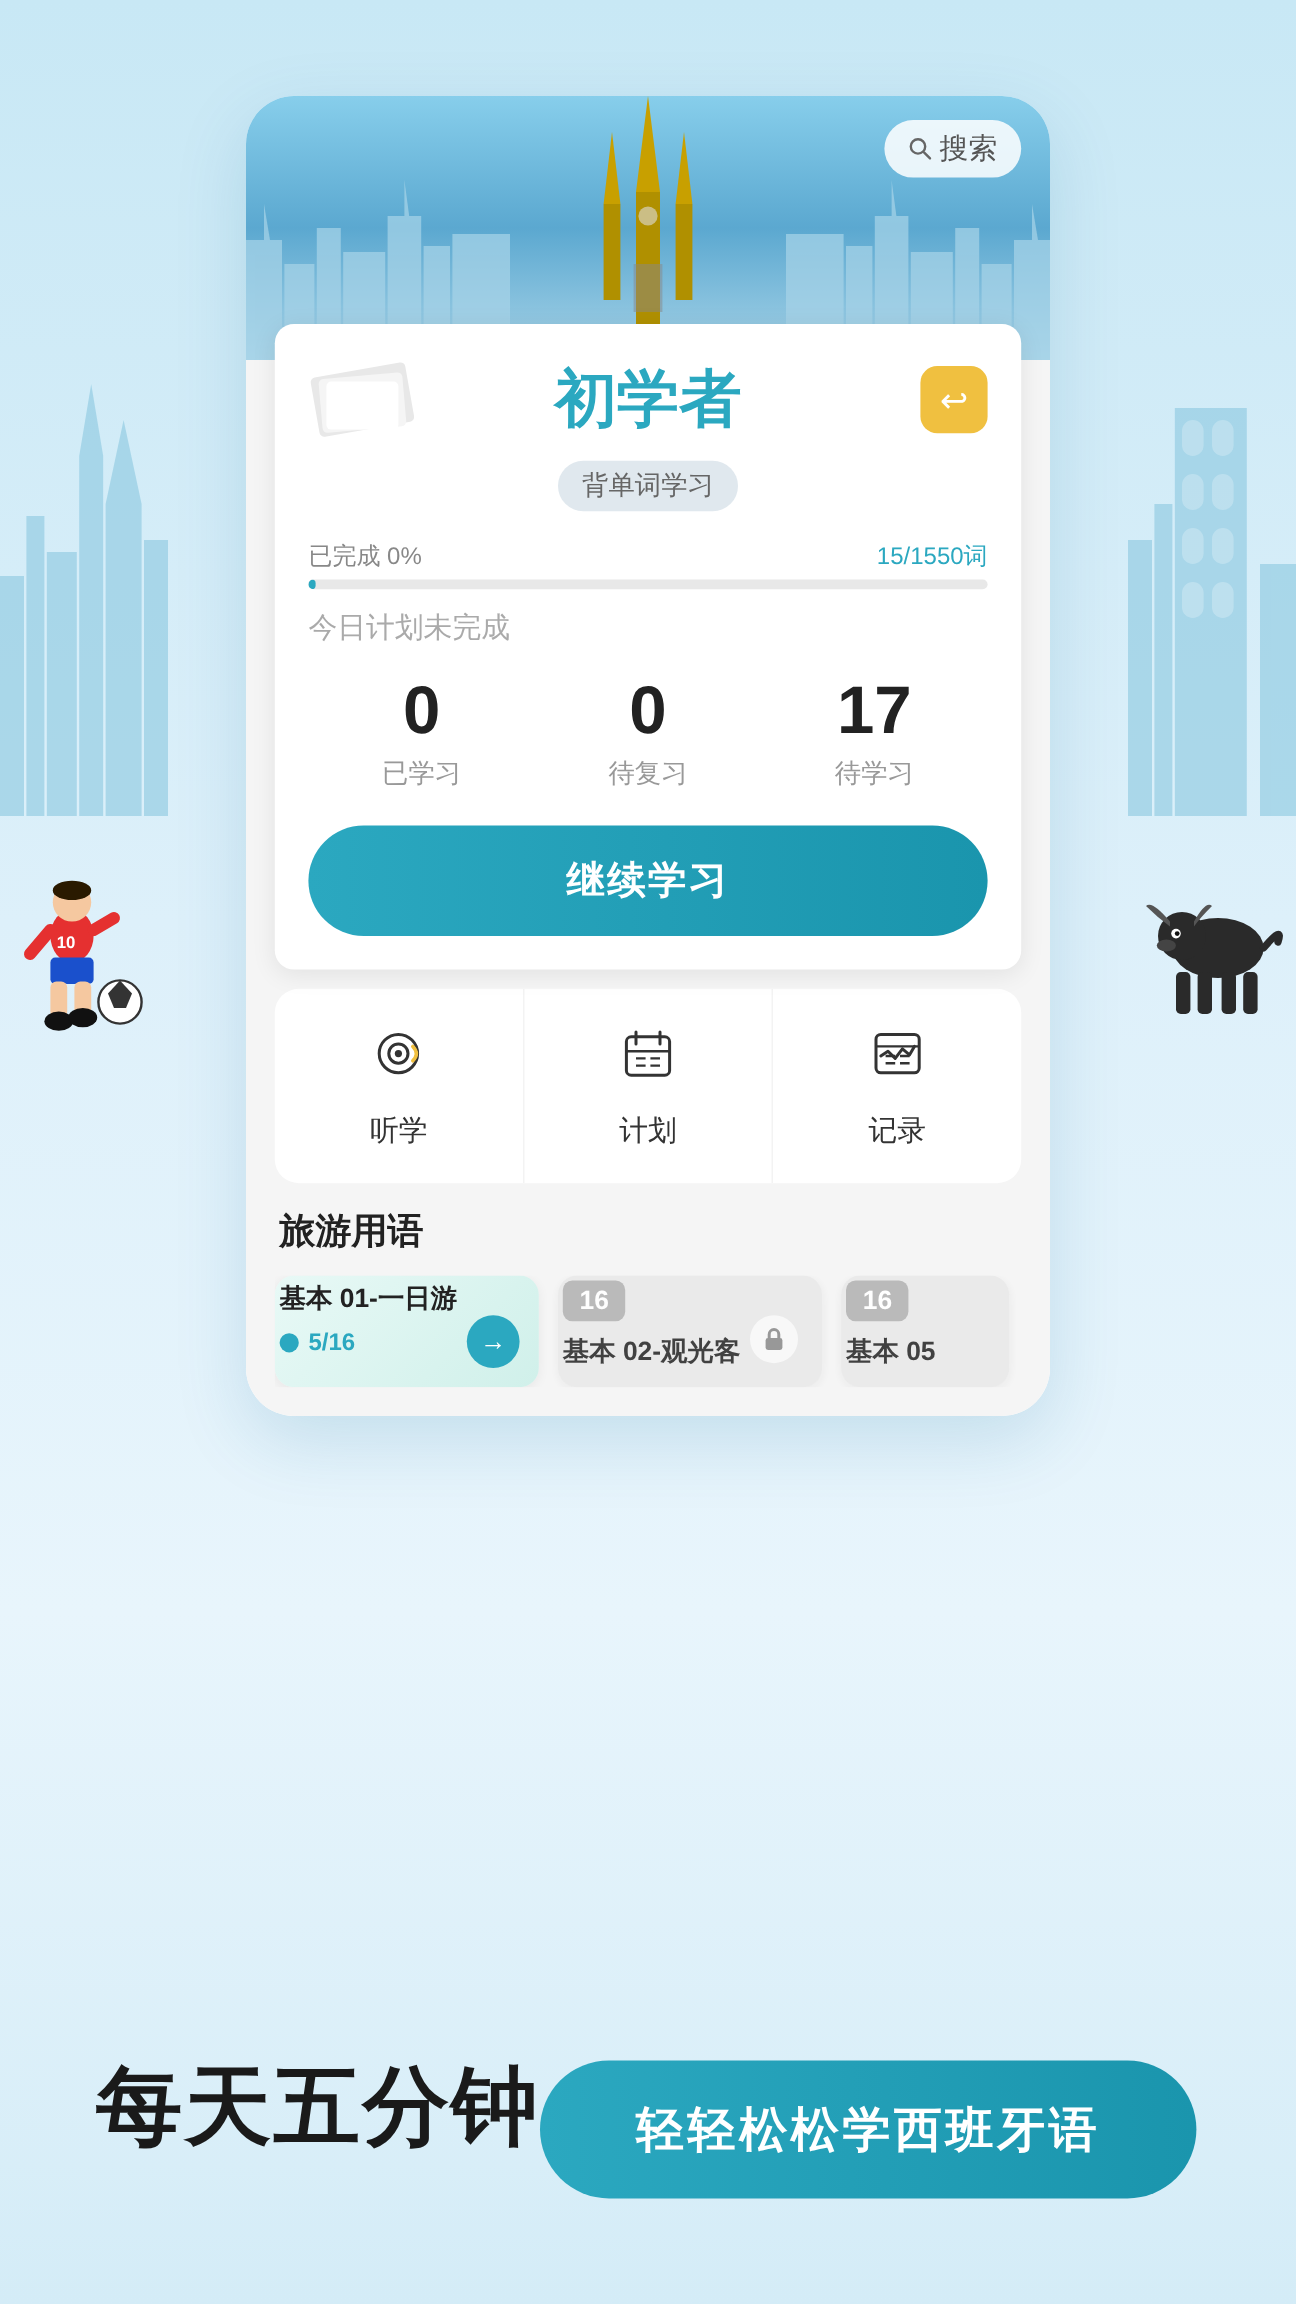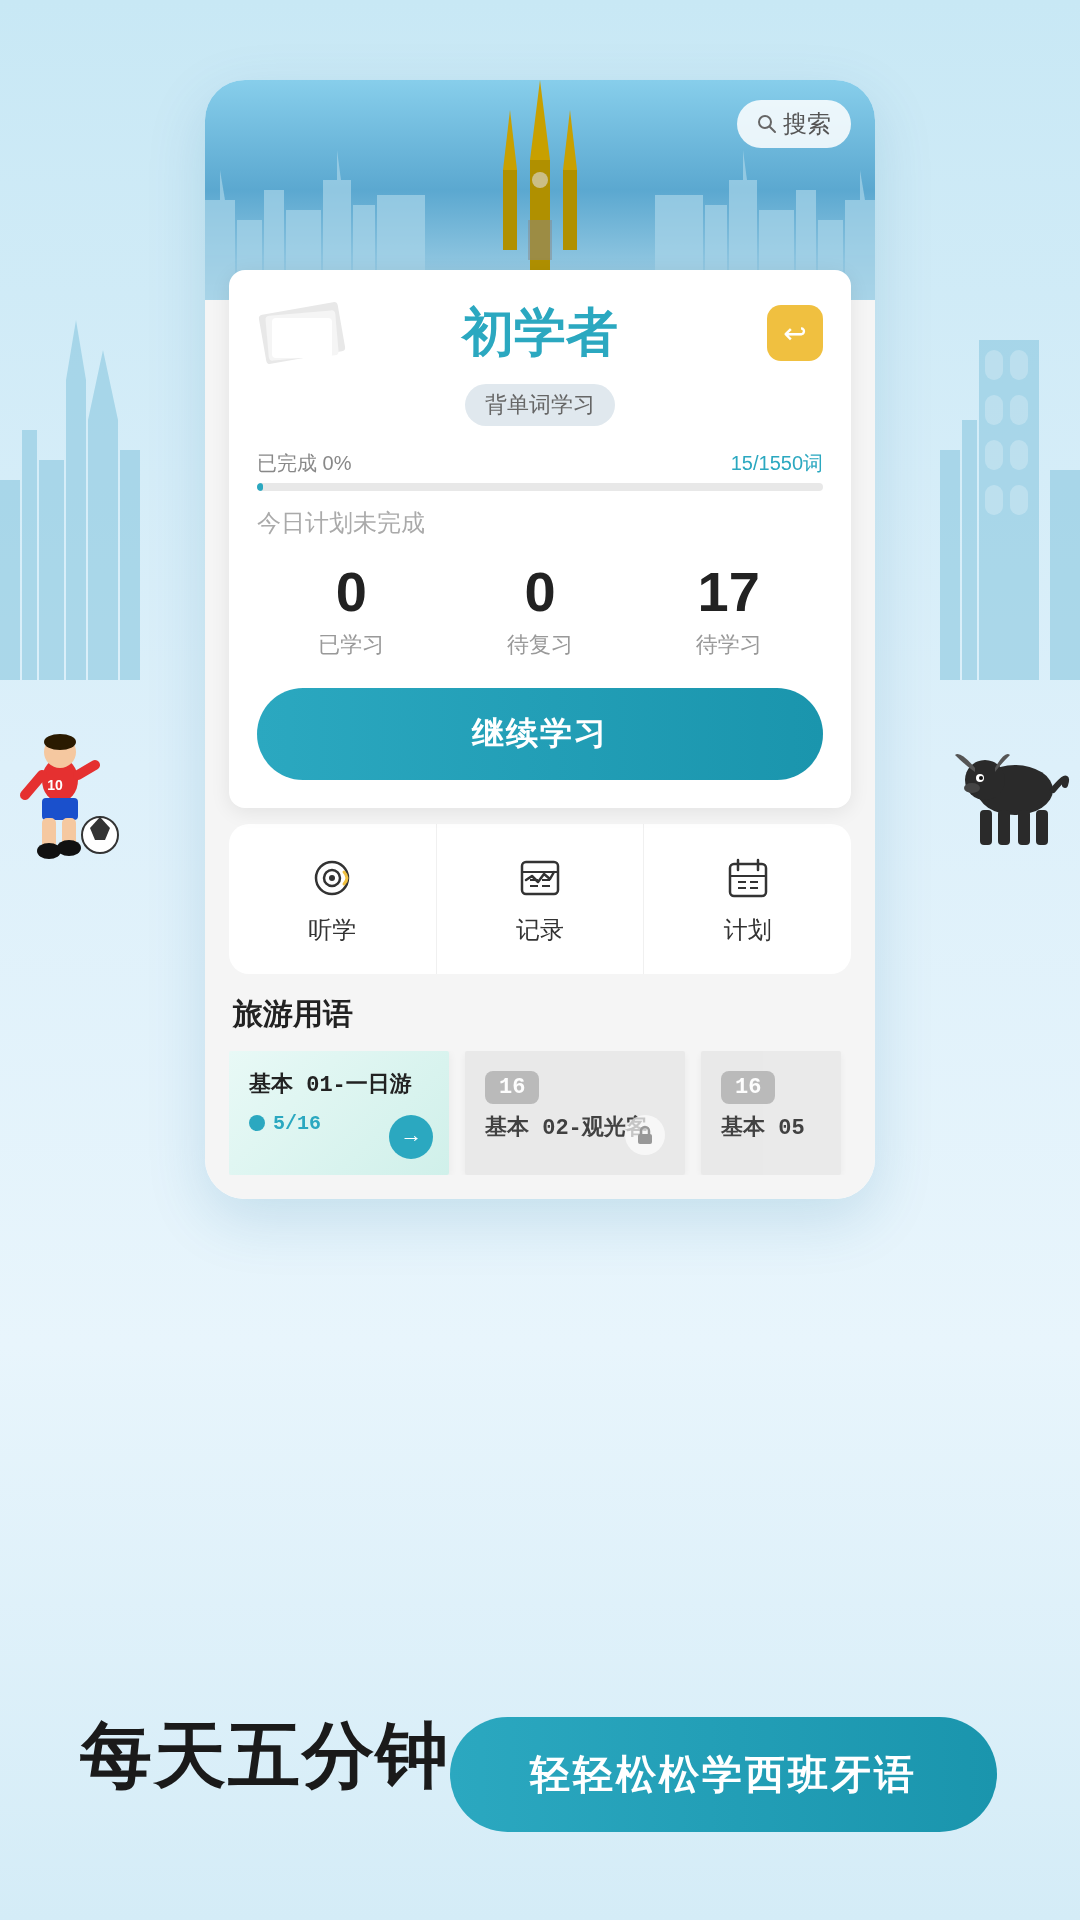--- a/index.html
+++ b/index.html
@@ -231,21 +231,21 @@
       display: flex;
       overflow: hidden;
     }
 
     .action-item {
       flex: 1;
       display: flex;
       flex-direction: column;
       align-items: center;
       padding: 28px 0;
-      gap: 10px;
+      gap: 22px;
       cursor: pointer;
       border-right: 1px solid #f0f0f0;
     }
 
     .action-item:last-child {
       border-right: none;
     }
 
     .action-icon {
       width: 52px;
@@ -271,28 +271,27 @@
 
     
     .lessons-row {
       display: flex;
       gap: 16px;
       overflow: hidden;
     }
 
     .lesson-card {
       background: #fff;
-      border-radius: 2px;
-      padding: 20px;
+      border-radius: 16px;
+      padding: 4px;
       width: 220px;
       min-width: 220px;
       position: relative;
       overflow: hidden;
       box-shadow: 0 2px 10px rgba(0,0,0,0.06);
-      font-family: Liberation Mono, monospace;
     }
 
     .lesson-card.active {
       background: linear-gradient(135deg, #e8f9f6, #d0f0ea);
     }
 
     .lesson-card.locked {
       background: #e8e8e8;
       opacity: 0.85;
     }
@@ -585,47 +584,47 @@
               <circle cx="24" cy="24" r="3" fill="#333"></circle>
 
               <path d="M36 18 Q42 24 36 30" stroke="#f0c040" stroke-width="3" fill="none" stroke-linecap="round"></path>
             </svg>
           </div>
           <span class="action-label">听学</span>
         </div>
         <div class="action-item">
           <div class="action-icon">
             <svg width="48" height="48" viewBox="0 0 48 48">
+              <rect x="6" y="10" width="36" height="32" rx="4" stroke="#333" stroke-width="2.5" fill="none"></rect>
+              <line x1="14" y1="6" x2="14" y2="16" stroke="#333" stroke-width="2.5" stroke-linecap="round"></line>
+              <line x1="34" y1="6" x2="34" y2="16" stroke="#333" stroke-width="2.5" stroke-linecap="round"></line>
+              <line x1="6" y1="22" x2="42" y2="22" stroke="#333" stroke-width="2"></line>
+
+              <line x1="14" y1="28" x2="22" y2="28" stroke="#333" stroke-width="2"></line>
+              <line x1="26" y1="28" x2="34" y2="28" stroke="#333" stroke-width="2"></line>
+              <line x1="14" y1="34" x2="22" y2="34" stroke="#333" stroke-width="2"></line>
+              <line x1="26" y1="34" x2="34" y2="34" stroke="#333" stroke-width="2"></line>
+            </svg>
+          </div>
+          <span class="action-label">计划</span>
+        </div>
+        <div class="action-item">
+          <div class="action-icon">
+            <svg width="48" height="48" viewBox="0 0 48 48">
               <rect x="6" y="8" width="36" height="32" rx="4" stroke="#333" stroke-width="2.5" fill="none"></rect>
               <line x1="6" y1="18" x2="42" y2="18" stroke="#333" stroke-width="2"></line>
               <line x1="14" y1="26" x2="22" y2="26" stroke="#333" stroke-width="2"></line>
               <line x1="26" y1="26" x2="34" y2="26" stroke="#333" stroke-width="2"></line>
               <line x1="14" y1="32" x2="22" y2="32" stroke="#333" stroke-width="2"></line>
               <line x1="26" y1="32" x2="34" y2="32" stroke="#333" stroke-width="2"></line>
 
               <polyline points="10,26 16,22 22,28 28,20 34,25 38,18" stroke="#333" stroke-width="2.5" fill="none" stroke-linecap="round" stroke-linejoin="round"></polyline>
             </svg>
           </div>
           <span class="action-label">记录</span>
-        </div>
-        <div class="action-item">
-          <div class="action-icon">
-            <svg width="48" height="48" viewBox="0 0 48 48">
-              <rect x="6" y="10" width="36" height="32" rx="4" stroke="#333" stroke-width="2.5" fill="none"></rect>
-              <line x1="14" y1="6" x2="14" y2="16" stroke="#333" stroke-width="2.5" stroke-linecap="round"></line>
-              <line x1="34" y1="6" x2="34" y2="16" stroke="#333" stroke-width="2.5" stroke-linecap="round"></line>
-              <line x1="6" y1="22" x2="42" y2="22" stroke="#333" stroke-width="2"></line>
-
-              <line x1="14" y1="28" x2="22" y2="28" stroke="#333" stroke-width="2"></line>
-              <line x1="26" y1="28" x2="34" y2="28" stroke="#333" stroke-width="2"></line>
-              <line x1="14" y1="34" x2="22" y2="34" stroke="#333" stroke-width="2"></line>
-              <line x1="26" y1="34" x2="34" y2="34" stroke="#333" stroke-width="2"></line>
-            </svg>
-          </div>
-          <span class="action-label">计划</span>
         </div>
       </div>
 
       <div class="section-title">旅游用语</div>
 
       <div class="lessons-row">
 
         <div class="lesson-card active">
           <div class="lesson-title">基本 01-一日游</div>
           <div class="lesson-progress">

